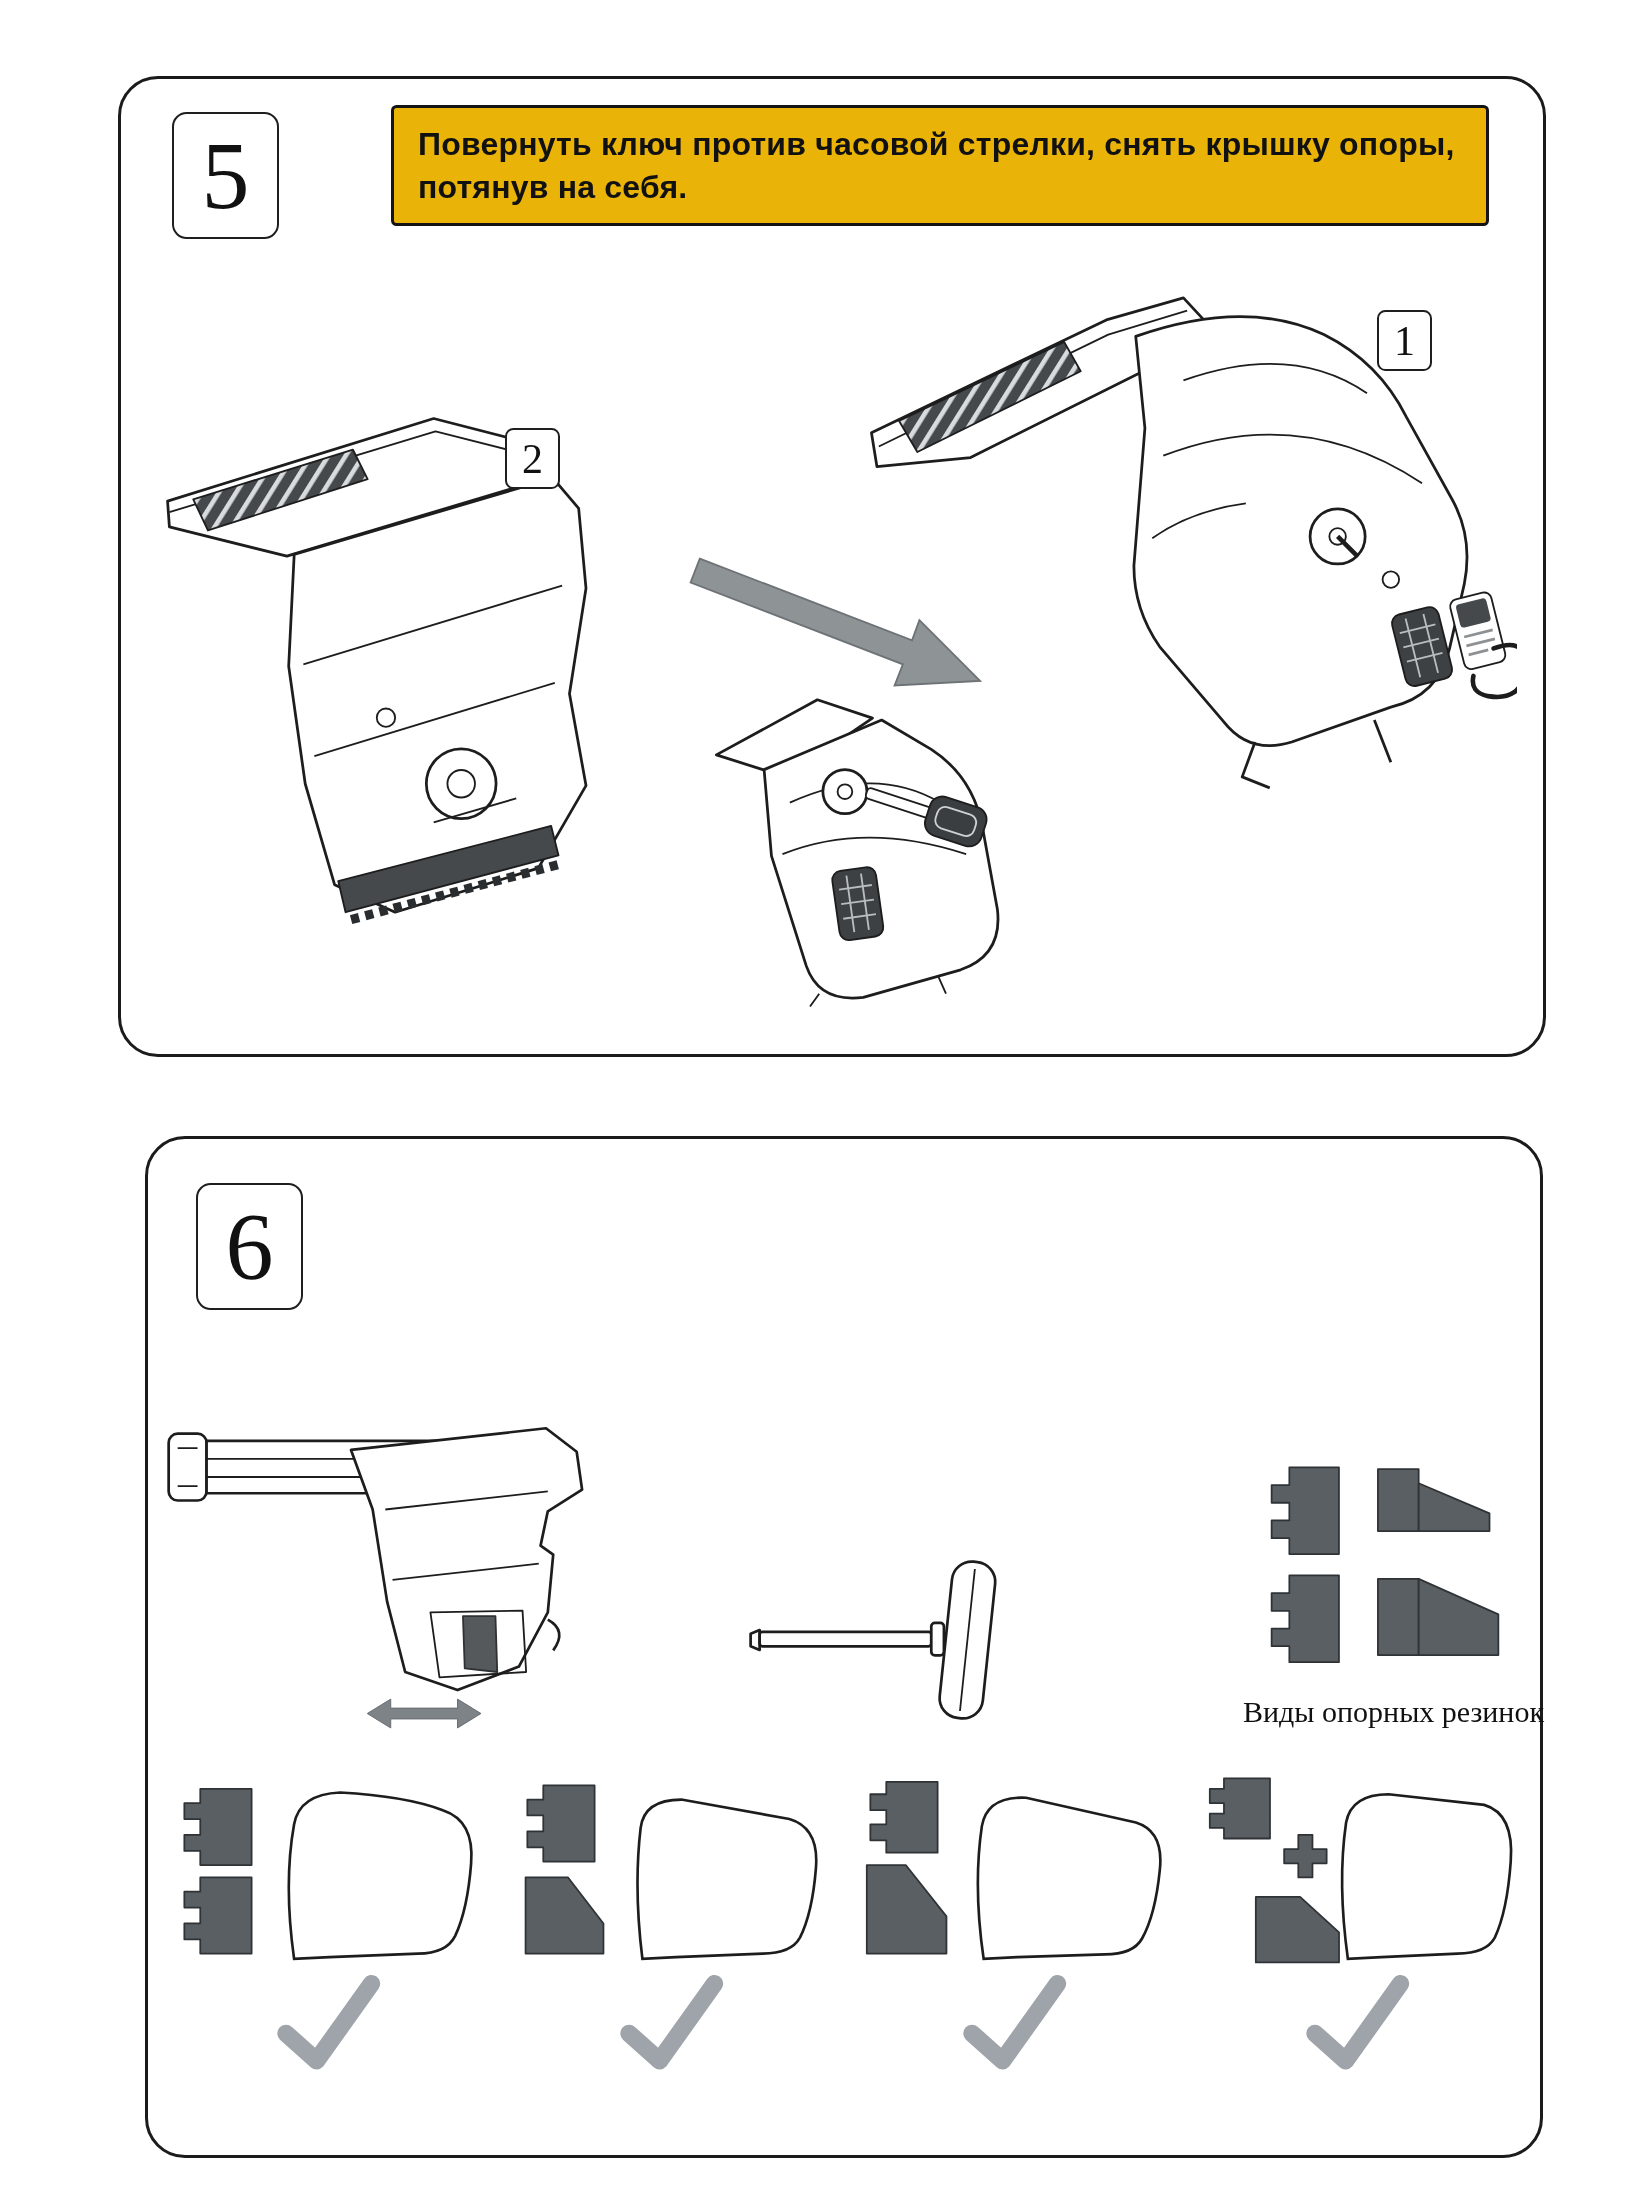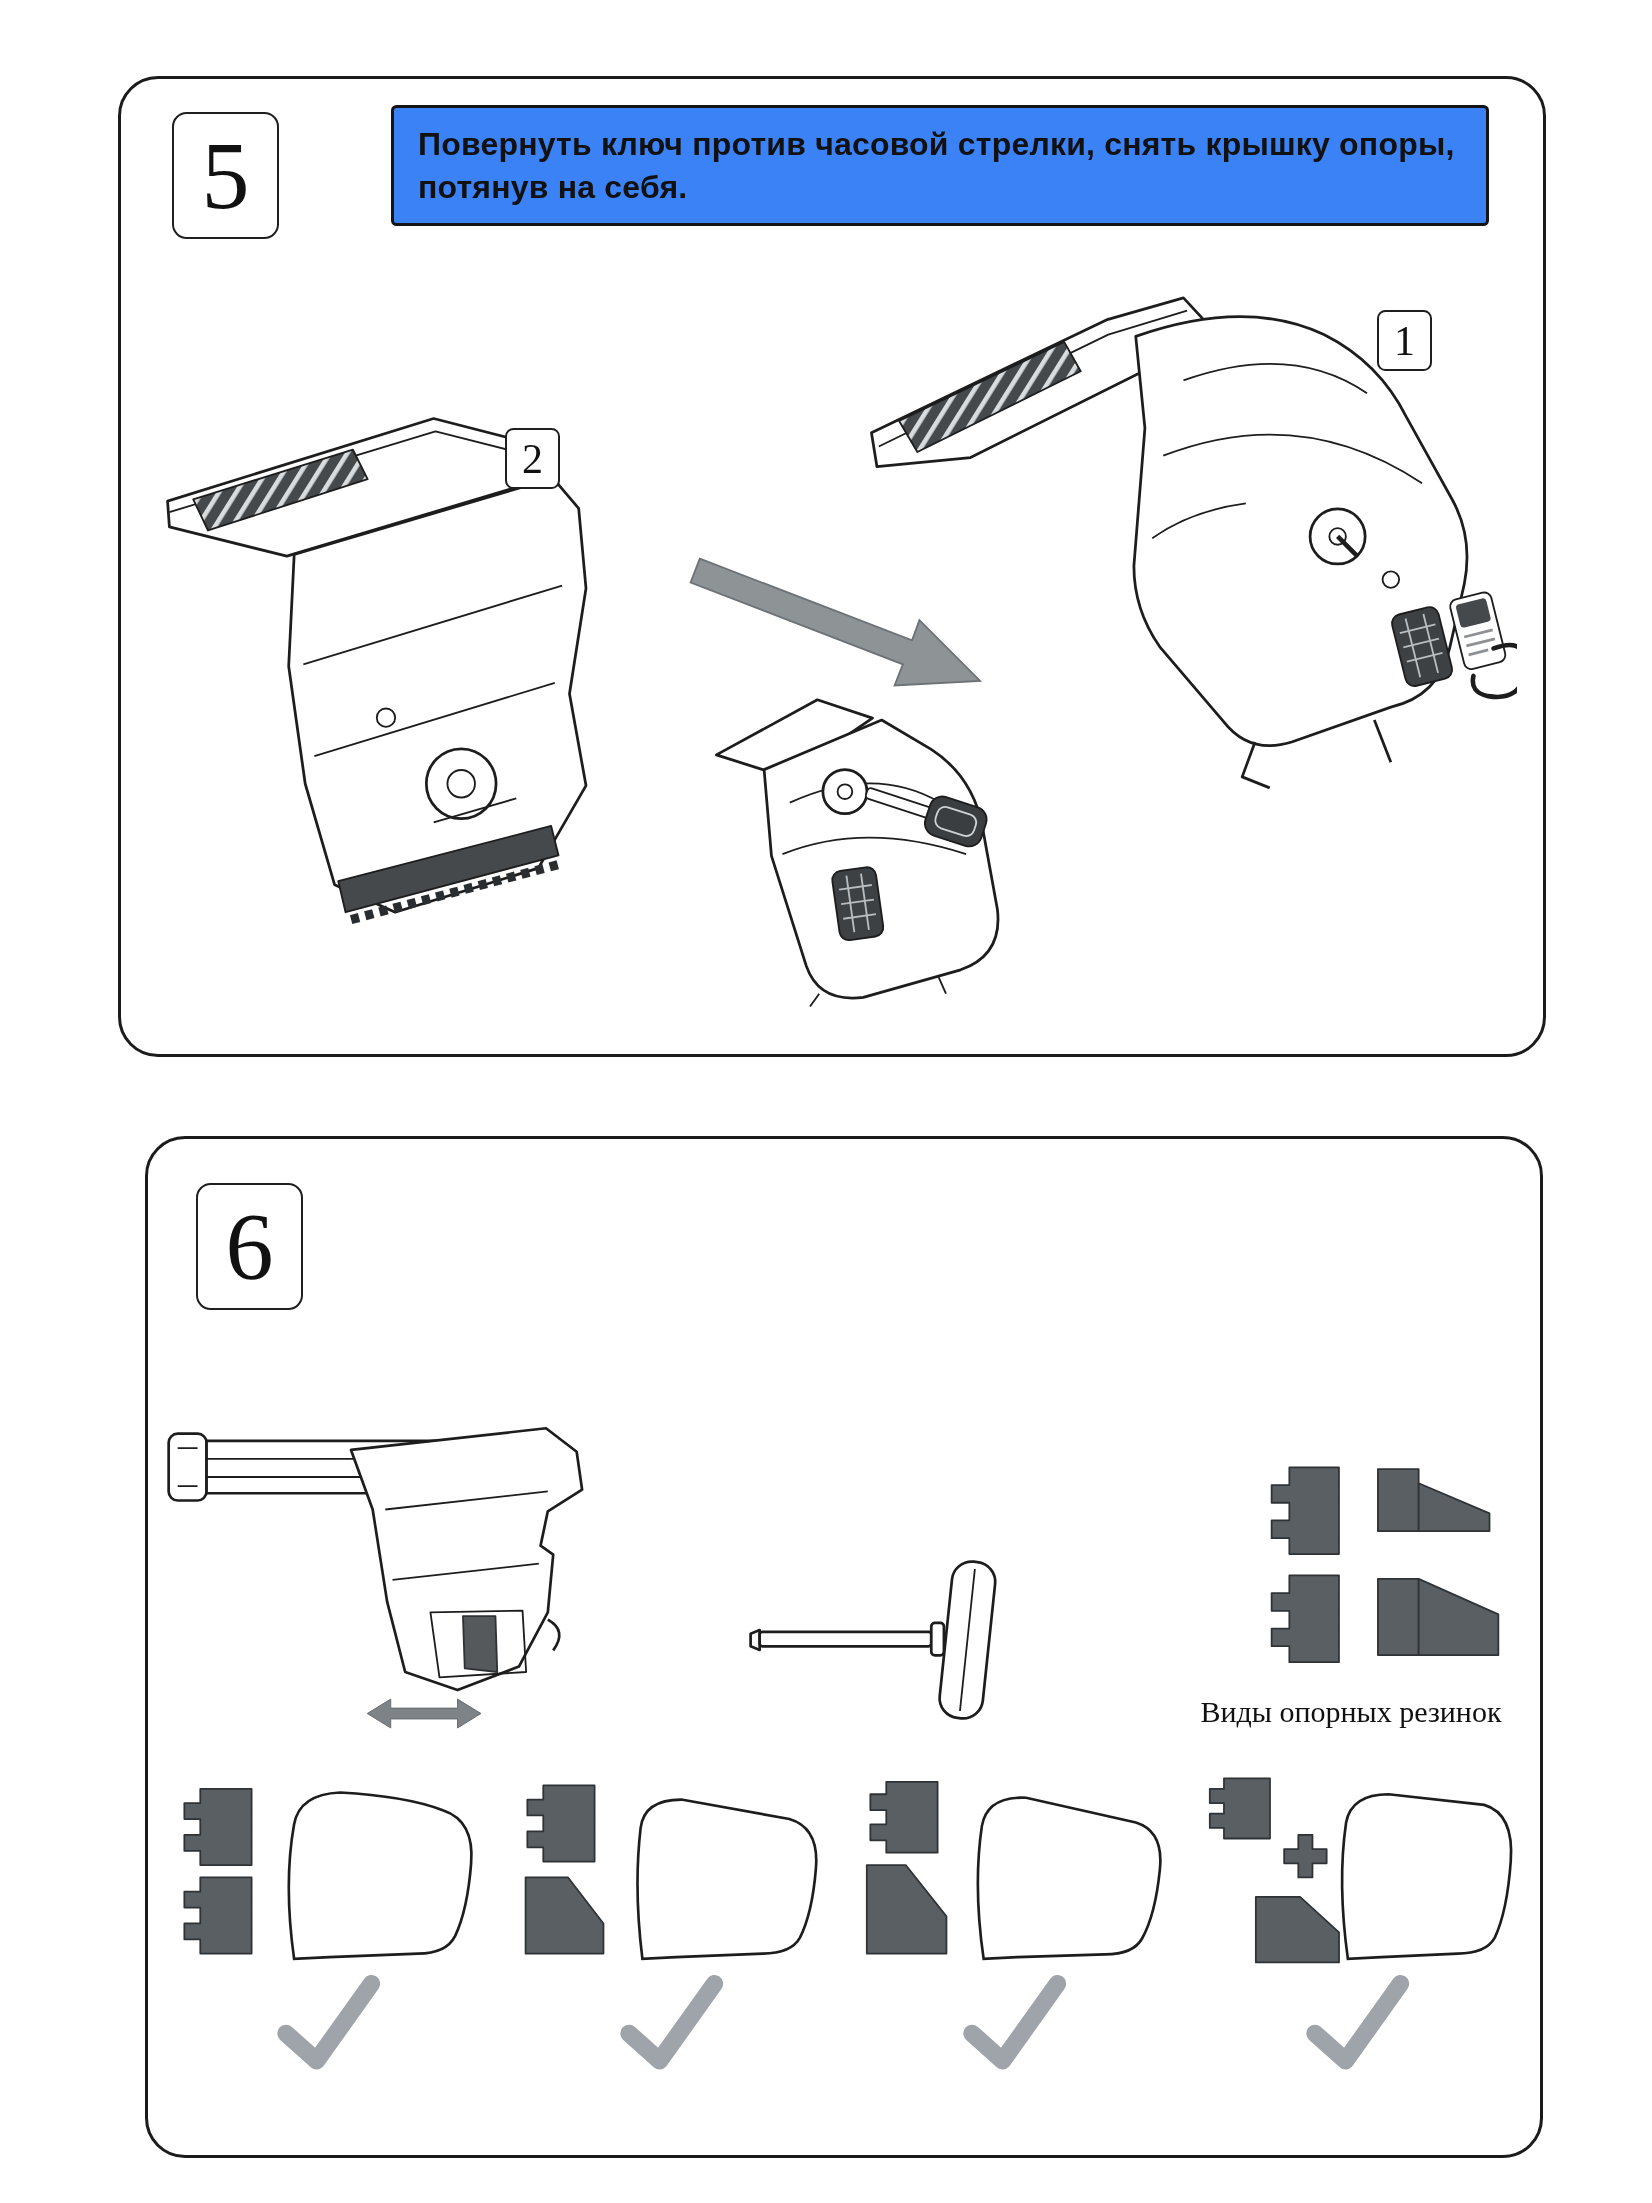--- a/index.html
+++ b/index.html
@@ -13,21 +13,21 @@
   #panel5{left:118px;top:76px;width:1422px;height:975px;}
   #panel6{left:145px;top:1136px;width:1392px;height:1016px;}
   .num-box{
     position:absolute;border:2.8px solid #1f1f1f;border-radius:14.7px;background:#fff;
     display:flex;align-items:center;justify-content:center;
     font-family:"Liberation Serif",serif;font-size:96px;line-height:1;
   }
   #num5{left:51px;top:33px;width:103px;height:123px;}
   #num6{left:48px;top:44px;width:103px;height:123px;}
   .instruction-box{
-    position:absolute;border:3.7px solid #141414;border-radius:5.5px;background:#3b82f6;
+    position:absolute;border:3.7px solid #141414;border-radius:5.5px;background:#eab308;
     box-sizing:border-box;padding:14.7px 24px;
     font-weight:bold;font-size:32px;line-height:1.34;letter-spacing:0.2px;
   }
   #instr5{left:270px;top:26px;width:1098px;}
   #instr6{left:257px;top:39px;width:1098px;}
   .part-label{
     position:absolute;border:2.8px solid #1f1f1f;border-radius:8.3px;background:#fff;
     width:51px;height:57px;display:flex;align-items:center;justify-content:center;
     font-family:"Liberation Serif",serif;font-size:42px;
   }
@@ -35,21 +35,21 @@
   #label1{left:1256px;top:231px;}
   .art{position:absolute;}
   #foot-left-art{left:37px;top:312px;width:533px;height:546px;}
   #arrow-art{left:565px;top:464px;width:340px;height:193px;}
   #foot-right-art{left:739px;top:184px;width:657px;height:546px;}
   #key-foot-art{left:588px;top:595px;width:349px;height:340px;}
   #foot6-art{left:11px;top:264px;width:579px;height:334px;}
   #allen-art{left:599px;top:415px;width:271px;height:172px;}
   #pads-art{left:1113px;top:323px;width:248px;height:217px;}
   #pads-caption{
-    position:absolute;left:1010px;top:556px;width:386px;text-align:center;
+    position:absolute;left:1010px;top:556px;width:386px;text-align:right;
     font-family:"Liberation Serif",serif;font-size:30px;font-weight:normal;
   }
   #options-row{
     position:absolute;left:20px;top:634px;width:1352px;
     display:flex;justify-content:space-between;
   }
   .option{width:323px;display:flex;flex-direction:column;align-items:center;}
   .option-art{width:321px;height:208px;}
   .check{width:116px;height:92px;margin-top:-3.7px;transform:rotate(-5deg);}
 </style>

